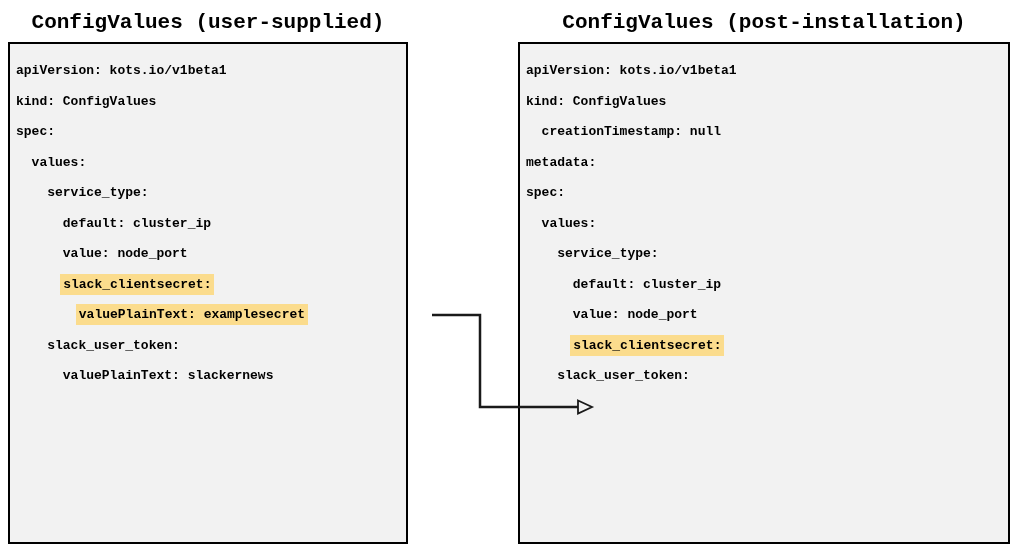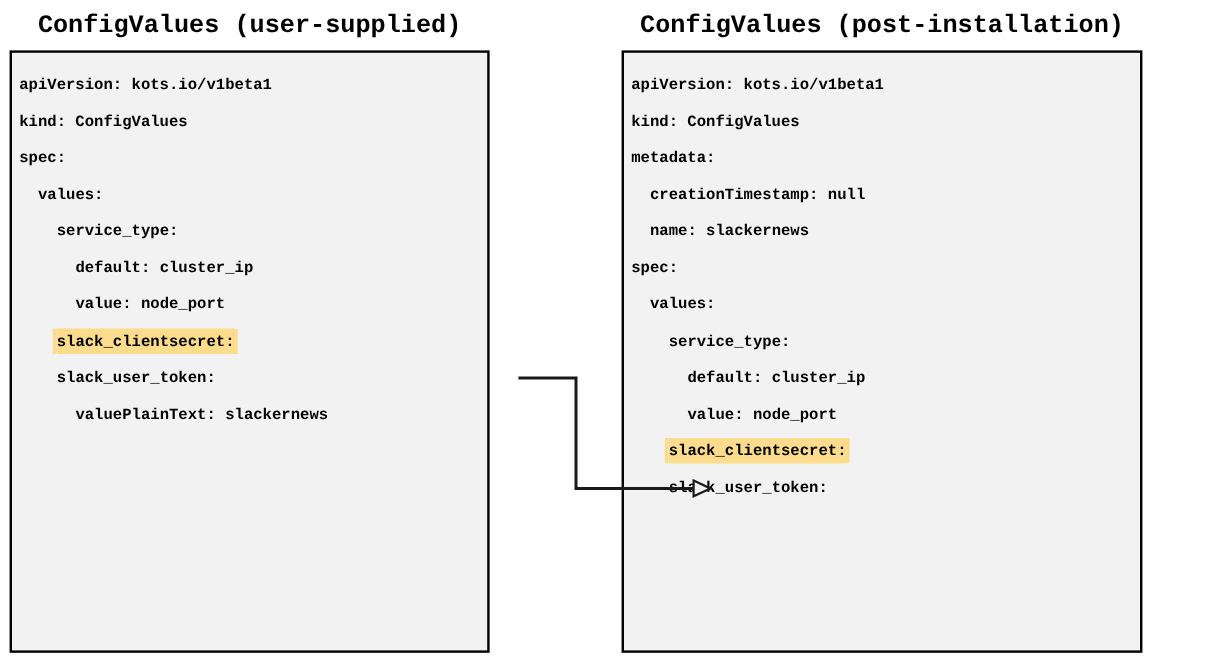--- a/index.html
+++ b/index.html
@@ -17,21 +17,21 @@
     font-family: "Liberation Mono", "DejaVu Sans Mono", monospace;
   }
   #screen {
     position: relative;
     width: 1019px;
     height: 559px;
     background: #ffffff;
   }
   .panel-group { position: absolute; top: 8px; }
   .panel-group.left  { left: 8px;   width: 400px; }
-  .panel-group.right { left: 518px; width: 434px; }
+  .panel-group.right { left: 518px; width: 492px; }
   .panel-title {
     height: 34px;
     line-height: 30px;
     text-align: center;
     font-weight: 700;
     font-size: 21px;
     color: var(--ink);
     white-space: pre;
   }
   .panel {
@@ -47,20 +47,21 @@
     font-family: "Liberation Mono", "DejaVu Sans Mono", monospace;
     font-weight: 700;
     font-size: 13px;
     line-height: 30.5px;
     color: var(--ink);
   }
   .code-line .hl {
     background: var(--hl);
     box-shadow: -3px 0 0 var(--hl), 3px 0 0 var(--hl);
     padding: 3px 0;
+    margin-left: 16px;
   }
   #arrow-overlay {
     position: absolute;
     left: 0; top: 0;
     width: 1019px;
     height: 559px;
     pointer-events: none;
     z-index: 5;
   }
 </style>
@@ -73,33 +74,33 @@
     <div class="panel-title">ConfigValues (user-supplied)</div>
     <div class="panel">
         <div class="code-line"><span>apiVersion: kots.io/v1beta1</span></div>
         <div class="code-line"><span>kind: ConfigValues</span></div>
         <div class="code-line"><span>spec:</span></div>
         <div class="code-line">  <span>values:</span></div>
         <div class="code-line">    <span>service_type:</span></div>
         <div class="code-line">      <span>default: cluster_ip</span></div>
         <div class="code-line">      <span>value: node_port</span></div>
         <div class="code-line">    <span class="hl">slack_clientsecret:</span></div>
+        <div class="code-line">      <span class="hl">valuePlainText: examplesecret</span></div>
         <div class="code-line">    <span>slack_user_token:</span></div>
         <div class="code-line">      <span>valuePlainText: slackernews</span></div>
       </div>
   </div>
 
   <div class="panel-group right">
     <div class="panel-title">ConfigValues (post-installation)</div>
     <div class="panel">
         <div class="code-line"><span>apiVersion: kots.io/v1beta1</span></div>
         <div class="code-line"><span>kind: ConfigValues</span></div>
+        <div class="code-line">  <span>creationTimestamp: null</span></div>
         <div class="code-line"><span>metadata:</span></div>
-        <div class="code-line">  <span>creationTimestamp: null</span></div>
-        <div class="code-line">  <span>name: slackernews</span></div>
         <div class="code-line"><span>spec:</span></div>
         <div class="code-line">  <span>values:</span></div>
         <div class="code-line">    <span>service_type:</span></div>
         <div class="code-line">      <span>default: cluster_ip</span></div>
         <div class="code-line">      <span>value: node_port</span></div>
         <div class="code-line">    <span class="hl">slack_clientsecret:</span></div>
         <div class="code-line">    <span>slack_user_token:</span></div>
       </div>
   </div>
 

